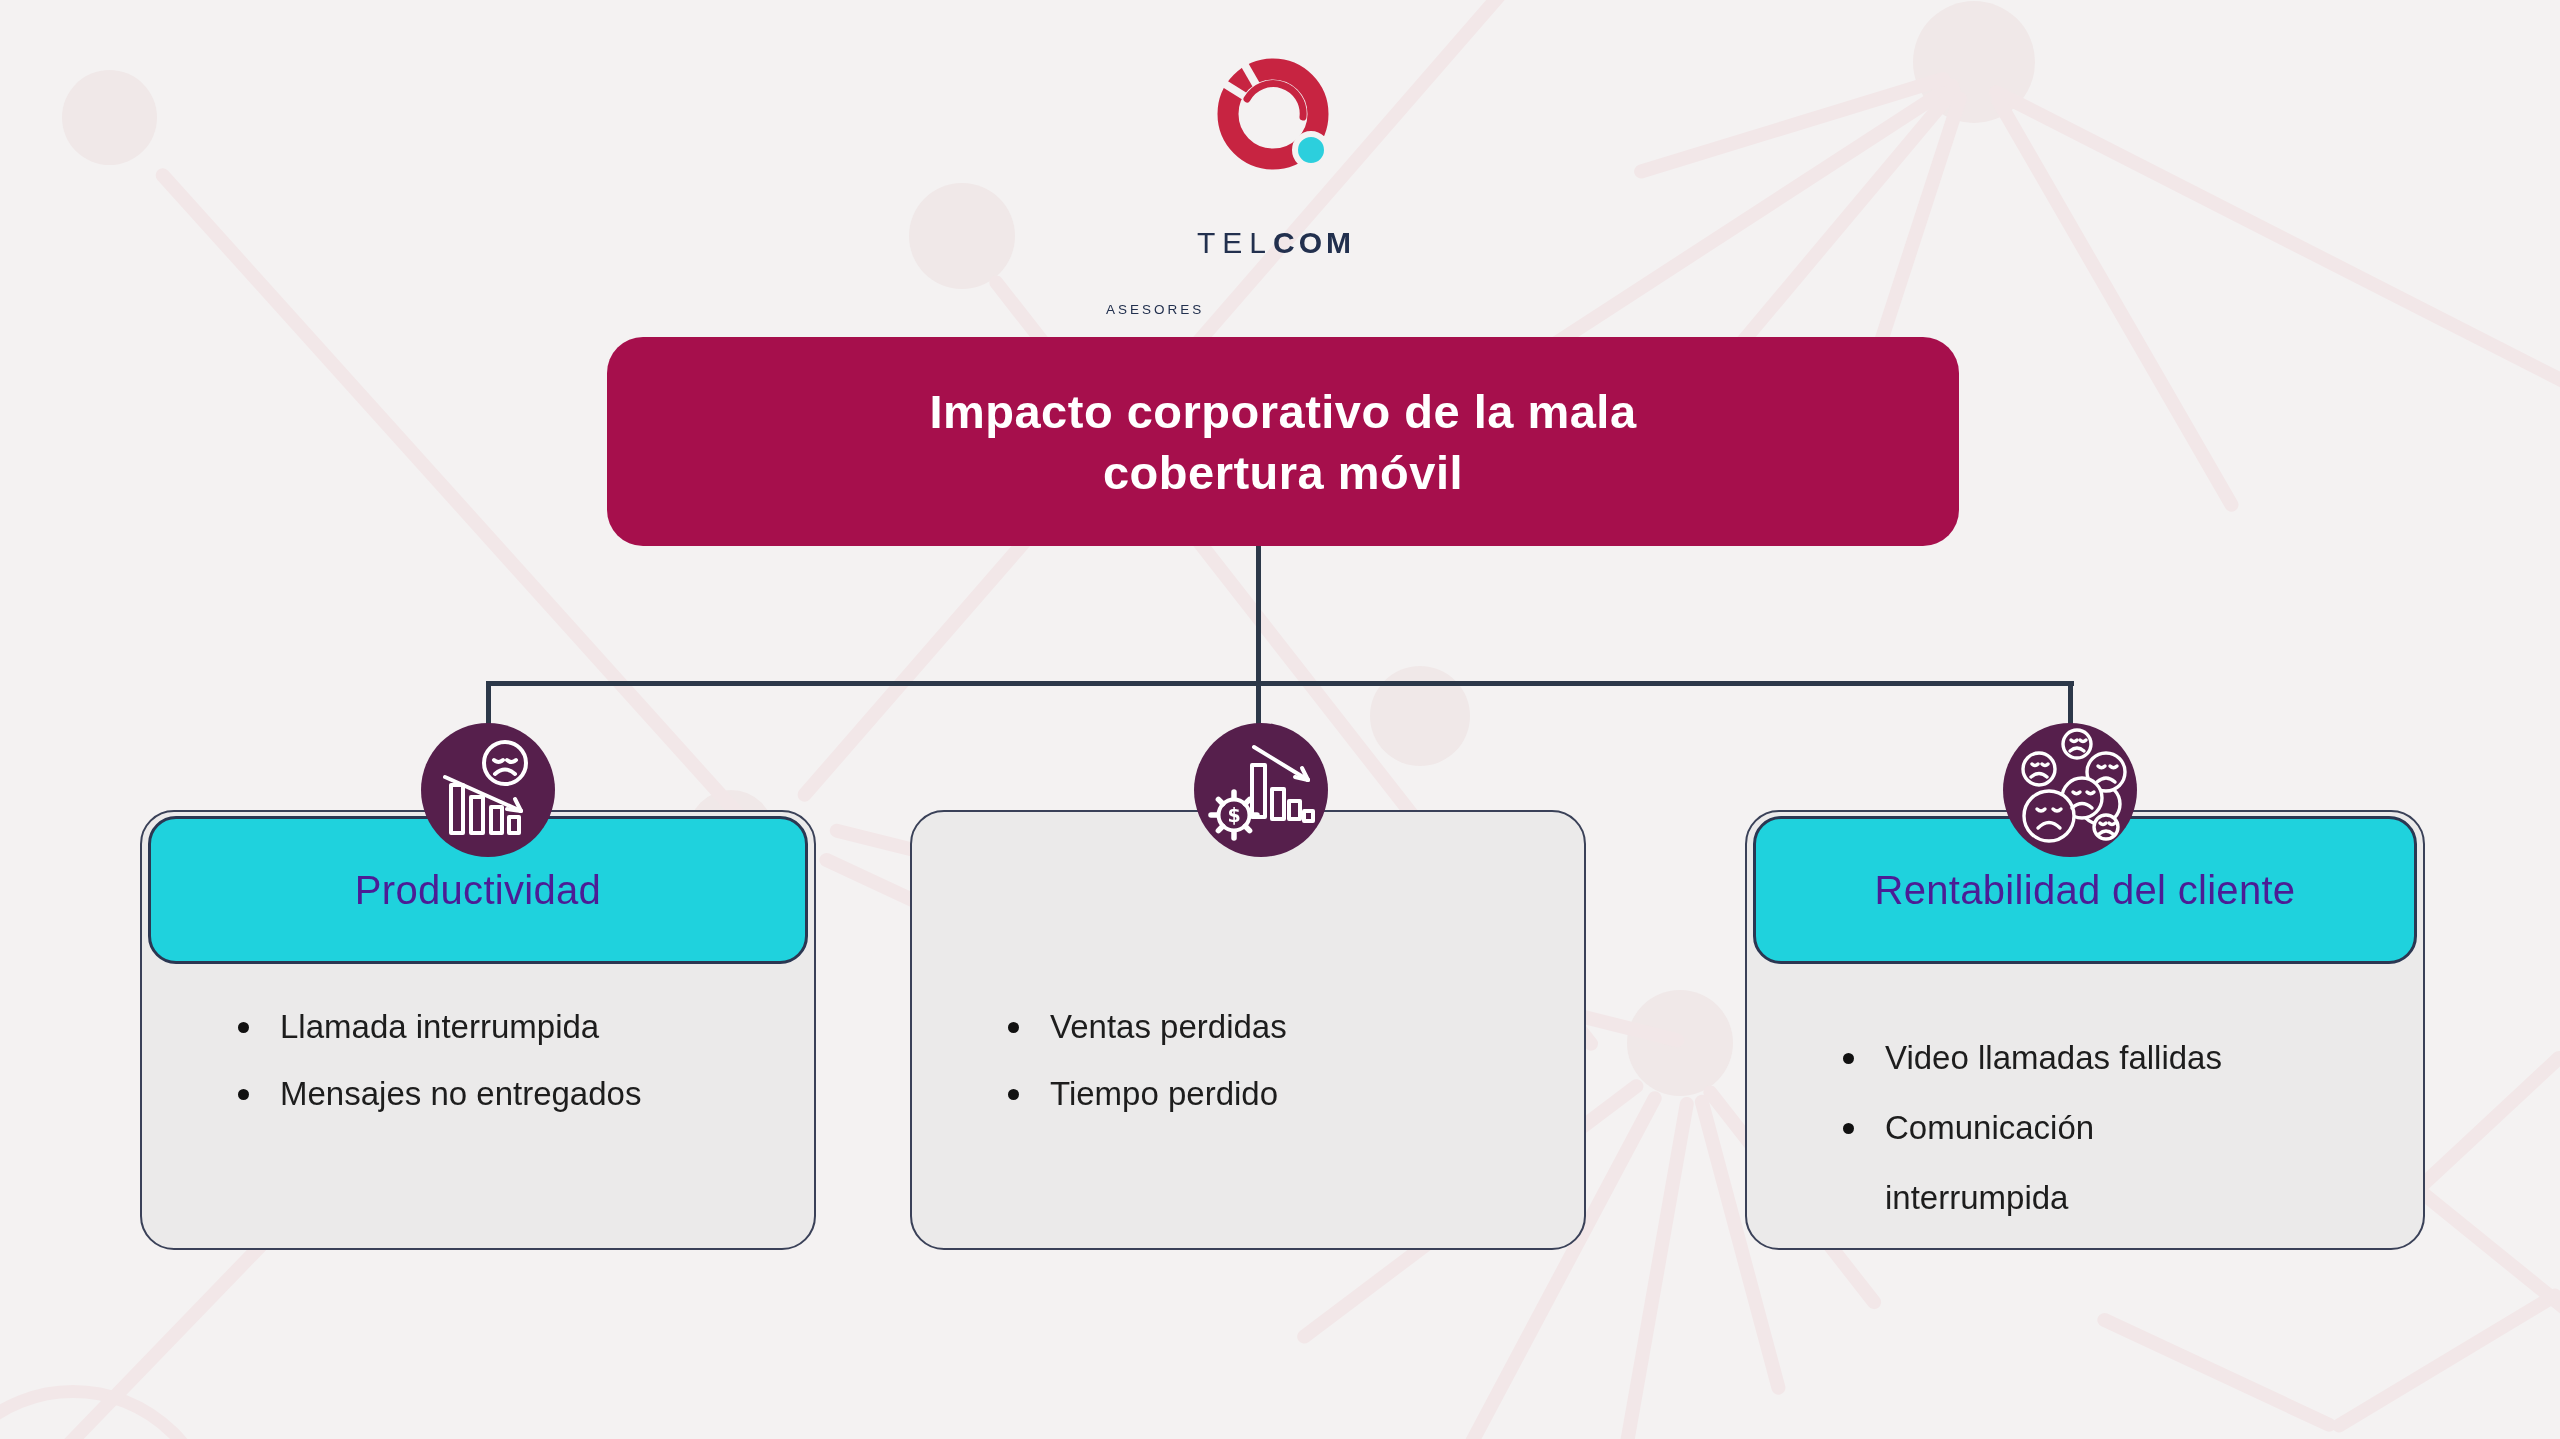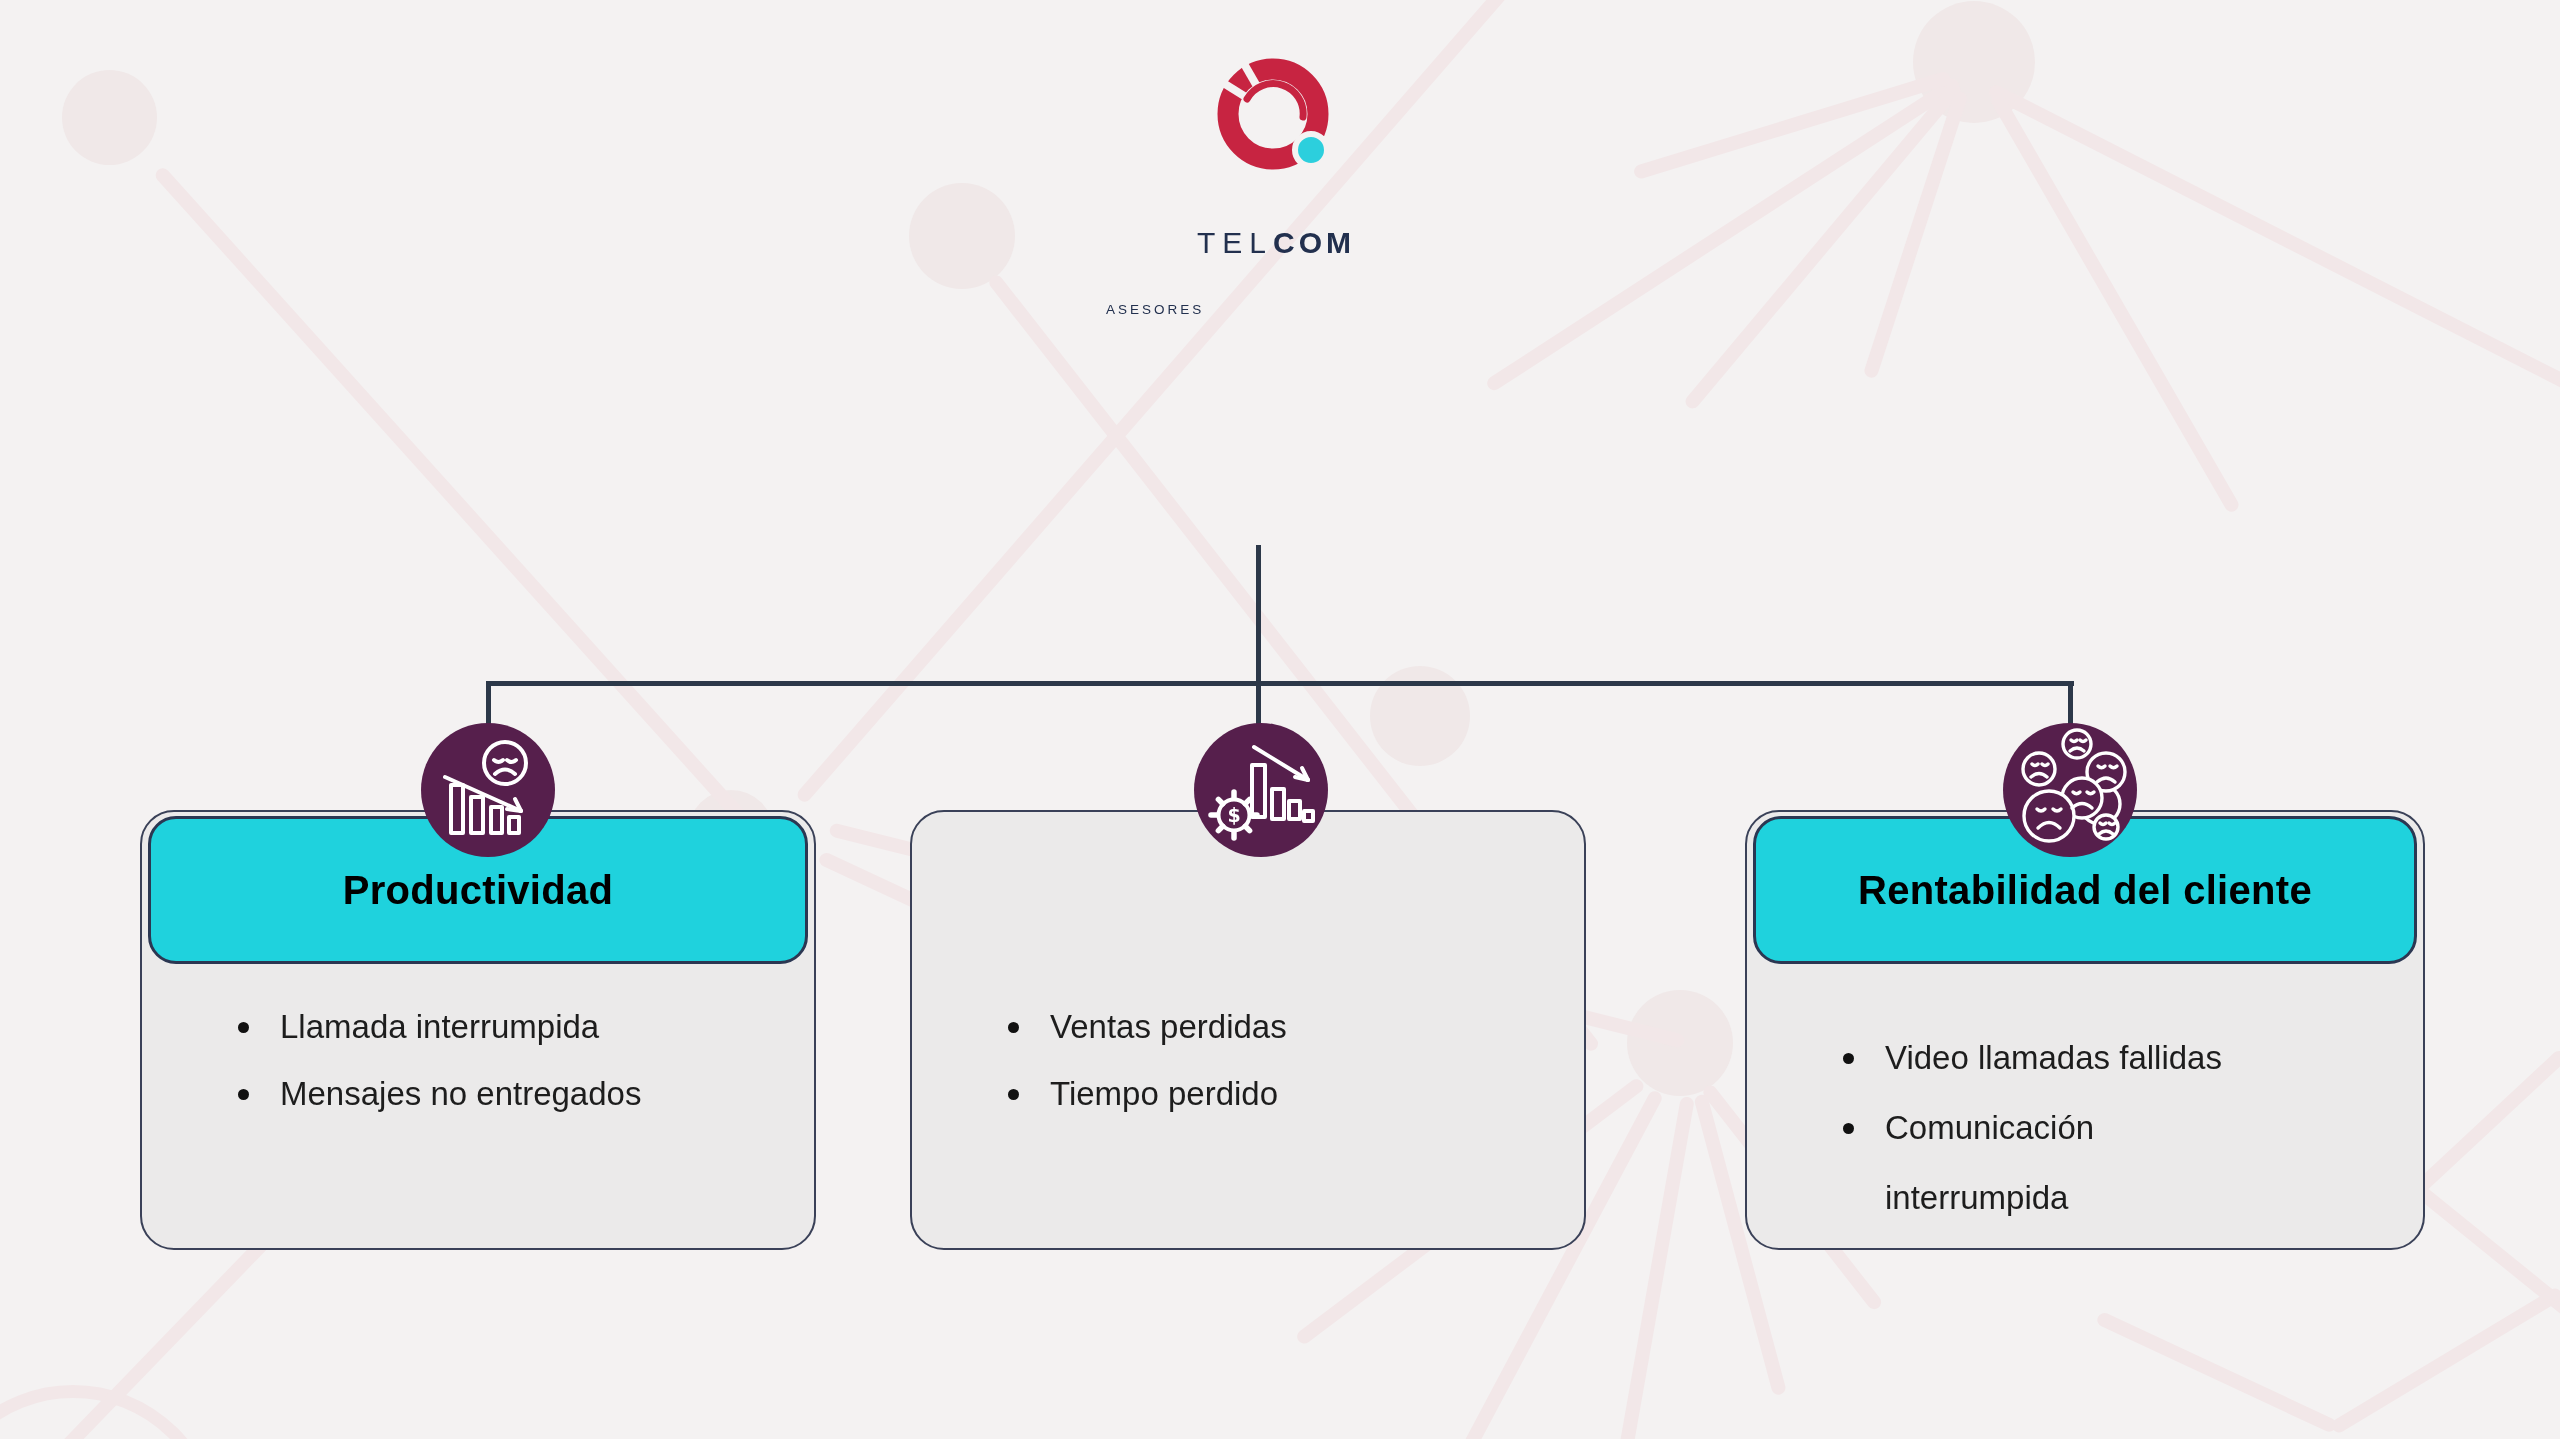--- a/index.html
+++ b/index.html
@@ -33,21 +33,21 @@
   .node{position:absolute;width:134px;height:134px;border-radius:50%;background:#561F4C;z-index:3;
         display:flex;align-items:center;justify-content:center;}
   .node svg{display:block;}
 
   
   .card{position:absolute;top:810px;height:440px;z-index:2;}
   .card-body{position:absolute;inset:0;background:#EBEAEA;border:2px solid #3A4158;border-radius:34px;box-sizing:border-box;}
   .card-header{position:absolute;left:8px;right:8px;top:6px;height:148px;background:#1FD2DD;
                border:3px solid #2B3752;border-radius:28px;box-sizing:border-box;
                display:flex;align-items:center;justify-content:center;}
-  .card-header span{color:#000000;font-size:40px;font-weight:700;letter-spacing:0.3px;}
+  .card-header span{color:#4c1d95;font-size:40px;font-weight:400;letter-spacing:0.3px;}
   .card ul{position:relative;margin:0;list-style:none;padding:181px 30px 0 96px;
            color:#1D1D1D;font-size:33px;line-height:67px;font-weight:400;}
   .card li{position:relative;padding-left:42px;}
   .card li::before{content:"";position:absolute;left:0;top:29px;width:11px;height:11px;border-radius:50%;background:#111;}
   .card-experiencia ul{padding-top:211px;line-height:70px;}
   .card-experiencia li{max-width:392px;}
   .card-experiencia li::before{top:30px;}
 </style>
 </head>
 <body>
@@ -104,20 +104,23 @@
     </div>
     <div class="logo-tag">ASESORES</div>
   </header>
 
   <div class="conn" style="left:1256px;top:545px;width:5px;height:140px;"></div>
   <div class="conn" style="left:486px;top:681px;width:1588px;height:5px;"></div>
   <div class="conn" style="left:486px;top:681px;width:5px;height:60px;"></div>
   <div class="conn" style="left:1256px;top:681px;width:5px;height:60px;"></div>
   <div class="conn" style="left:2068px;top:681px;width:5px;height:60px;"></div>
 
+  <div class="title-box">
+    <h1>Impacto corporativo de la mala cobertura móvil</h1>
+  </div>
 
   <div class="node" style="left:421px;top:723px;">
     <svg width="134" height="134" viewBox="0 0 134 134" fill="none" stroke="#FFFFFF" stroke-width="4" stroke-linecap="round" stroke-linejoin="round">
       <circle cx="84" cy="40" r="21"></circle>
       <path d="M73 37 q4.5 4 9 0"></path>
         <path d="M86 37 q4.5 4 9 0"></path>
       <path d="M74 51 q10 -9 20 0"></path>
       <rect x="30" y="62" width="12" height="48"></rect>
       <rect x="50" y="74" width="12" height="36"></rect>
       <rect x="70" y="84" width="11" height="26"></rect>

